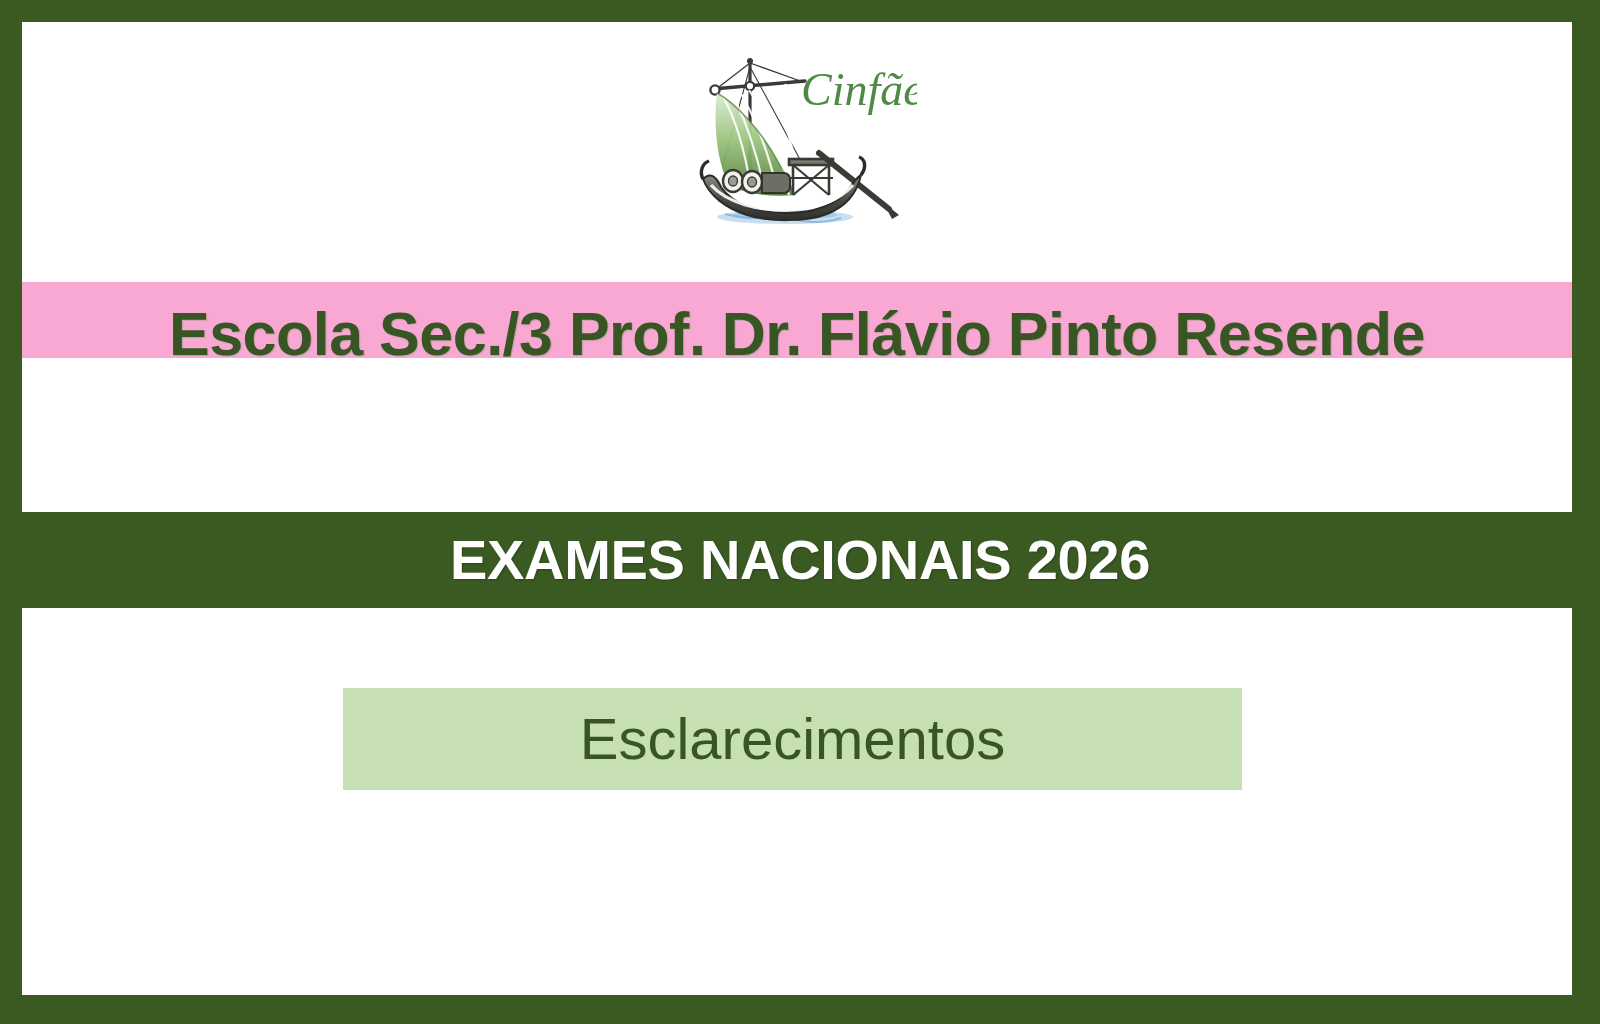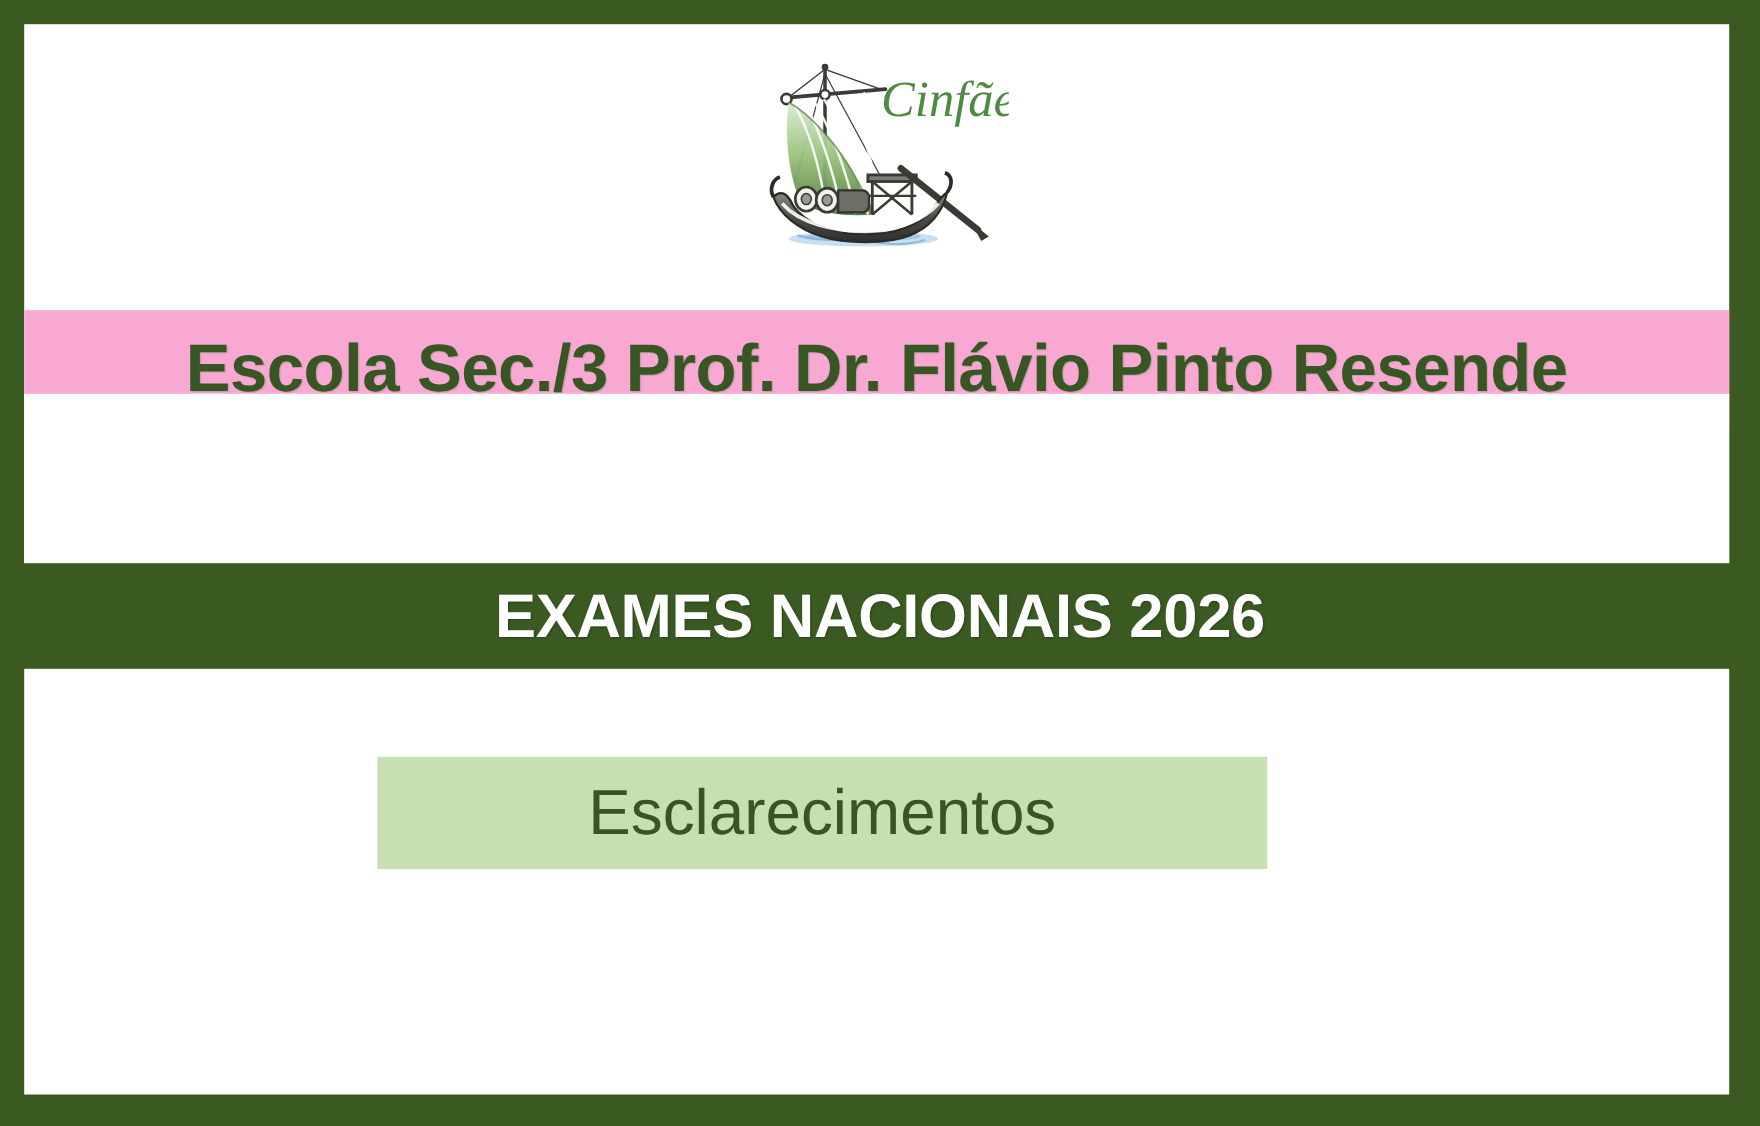--- a/index.html
+++ b/index.html
@@ -105,21 +105,21 @@
     letter-spacing: -0.3px;
     white-space: nowrap;
     text-shadow: 1px 1px 2px rgba(0,0,0,0.25);
   }
 
   
   #clarify-box {
     position: absolute;
     left: 321px;        
     top: 666px;         
-    width: 809px;
+    width: 899px;
     height: 102px;
     background: #C6E0B4;
     display: flex;
     align-items: center;
     justify-content: center;
   }
   #clarify-label {
     font-family: "Liberation Sans", sans-serif;
     font-weight: normal;
     font-size: 58px;

